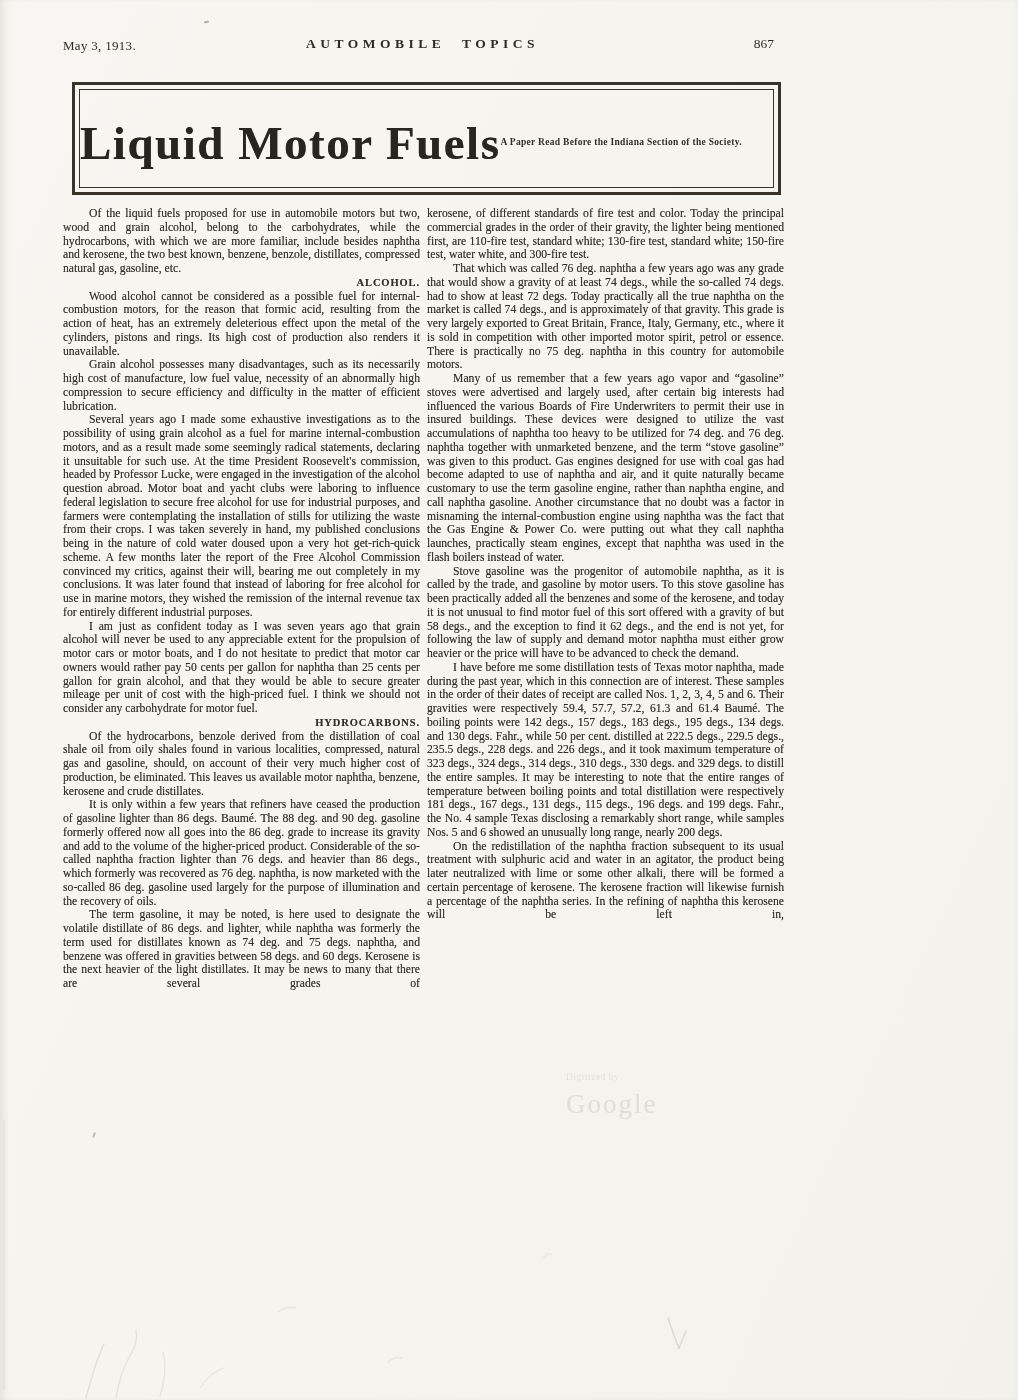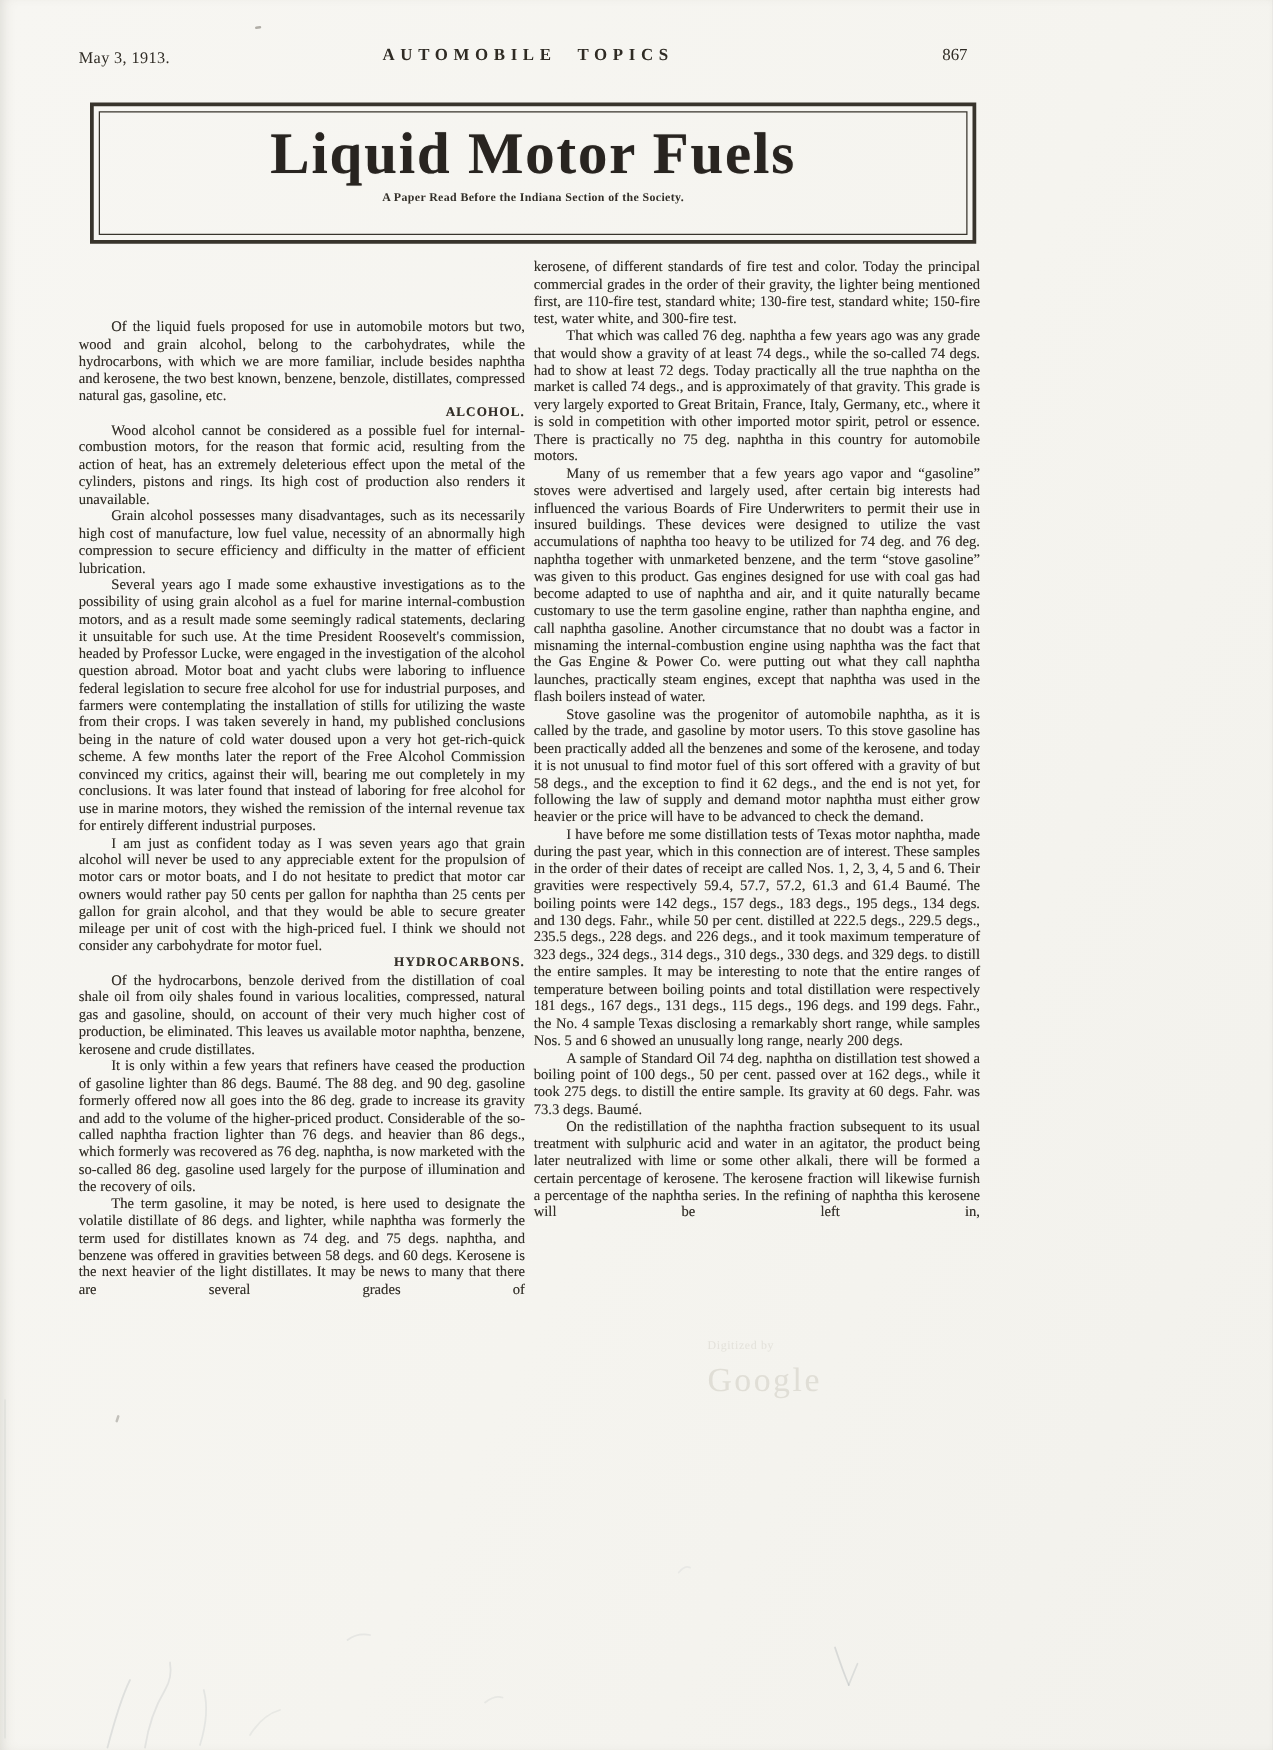--- a/index.html
+++ b/index.html
@@ -23,42 +23,42 @@
   }
   .runhead .folio{position:absolute;right:8px;top:0;font-size:13.5px;margin-left:44px;}
   
   .title-box{
     position:absolute;left:72px;top:82px;width:709px;height:113px;
     border:3px solid #38342c;box-sizing:border-box;padding:4px;
     background:transparent;
   }
   .title-box-inner{
     border:1px solid #38342c;width:100%;height:100%;box-sizing:border-box;
-    display:flex;flex-direction:column;align-items:center;
+    display:flex;align-items:center;
   }
   .article-title{
     margin:8px 0 0 0;font-size:47px;line-height:50px;font-weight:bold;
     letter-spacing:1.5px;color:#282420;
     text-shadow:0 0 .6px rgba(40,36,32,.55);
   }
   .article-byline{
     margin:7px 0 0 0;font-size:14px;font-weight:bold;letter-spacing:.2px;color:#2c2822;
   }
   .article-note{
     margin:6px 0 0 0;font-size:9.5px;font-weight:bold;letter-spacing:.3px;color:#332f28;
   }
   
   .col{
     position:absolute;top:207px;width:357px;
     font-size:11.7px;line-height:13.75px;
     text-align:justify;
     color:#332f28;
     text-shadow:0 0 .45px rgba(51,47,40,.5);
   }
-  .col-left{left:63px;margin-top:48px;}
+  .col-left{left:63px;}
   .col-right{left:427px;}
   .body-p{margin:0;text-indent:26px;}
   .body-p.no-indent{text-indent:0;}
   .body-p.cont{text-align-last:justify;}
   .sec-h{
     margin:0;text-align:right;text-indent:0;
     font-size:10.5px;font-weight:bold;letter-spacing:.9px;line-height:13.75px;
   }
   
   .watermark{
@@ -110,21 +110,20 @@
     <p class="body-p">It is only within a few years that refiners have ceased the production of gasoline lighter than 86 degs. Baumé. The 88 deg. and 90 deg. gasoline formerly offered now all goes into the 86 deg. grade to increase its gravity and add to the volume of the higher-priced product. Considerable of the so-called naphtha fraction lighter than 76 degs. and heavier than 86 degs., which formerly was recovered as 76 deg. naphtha, is now marketed with the so-called 86 deg. gasoline used largely for the purpose of illumination and the recovery of oils.</p>
     <p class="body-p cont">The term gasoline, it may be noted, is here used to designate the volatile distillate of 86 degs. and lighter, while naphtha was formerly the term used for distillates known as 74 deg. and 75 degs. naphtha, and benzene was offered in gravities between 58 degs. and 60 degs. Kerosene is the next heavier of the light distillates. It may be news to many that there are several grades of</p>
   </div>
 
   <div class="col col-right">
     <p class="body-p no-indent">kerosene, of different standards of fire test and color. Today the principal commercial grades in the order of their gravity, the lighter being mentioned first, are 110-fire test, standard white; 130-fire test, standard white; 150-fire test, water white, and 300-fire test.</p>
     <p class="body-p">That which was called 76 deg. naphtha a few years ago was any grade that would show a gravity of at least 74 degs., while the so-called 74 degs. had to show at least 72 degs. Today practically all the true naphtha on the market is called 74 degs., and is approximately of that gravity. This grade is very largely exported to Great Britain, France, Italy, Germany, etc., where it is sold in competition with other imported motor spirit, petrol or essence. There is practically no 75 deg. naphtha in this country for automobile motors.</p>
     <p class="body-p">Many of us remember that a few years ago vapor and “gasoline” stoves were advertised and largely used, after certain big interests had influenced the various Boards of Fire Underwriters to permit their use in insured buildings. These devices were designed to utilize the vast accumulations of naphtha too heavy to be utilized for 74 deg. and 76 deg. naphtha together with unmarketed benzene, and the term “stove gasoline” was given to this product. Gas engines designed for use with coal gas had become adapted to use of naphtha and air, and it quite naturally became customary to use the term gasoline engine, rather than naphtha engine, and call naphtha gasoline. Another circumstance that no doubt was a factor in misnaming the internal-combustion engine using naphtha was the fact that the Gas Engine &amp; Power Co. were putting out what they call naphtha launches, practically steam engines, except that naphtha was used in the flash boilers instead of water.</p>
     <p class="body-p">Stove gasoline was the progenitor of automobile naphtha, as it is called by the trade, and gasoline by motor users. To this stove gasoline has been practically added all the benzenes and some of the kerosene, and today it is not unusual to find motor fuel of this sort offered with a gravity of but 58 degs., and the exception to find it 62 degs., and the end is not yet, for following the law of supply and demand motor naphtha must either grow heavier or the price will have to be advanced to check the demand.</p>
     <p class="body-p">I have before me some distillation tests of Texas motor naphtha, made during the past year, which in this connection are of interest. These samples in the order of their dates of receipt are called Nos. 1, 2, 3, 4, 5 and 6. Their gravities were respectively 59.4, 57.7, 57.2, 61.3 and 61.4 Baumé. The boiling points were 142 degs., 157 degs., 183 degs., 195 degs., 134 degs. and 130 degs. Fahr., while 50 per cent. distilled at 222.5 degs., 229.5 degs., 235.5 degs., 228 degs. and 226 degs., and it took maximum temperature of 323 degs., 324 degs., 314 degs., 310 degs., 330 degs. and 329 degs. to distill the entire samples. It may be interesting to note that the entire ranges of temperature between boiling points and total distillation were respectively 181 degs., 167 degs., 131 degs., 115 degs., 196 degs. and 199 degs. Fahr., the No. 4 sample Texas disclosing a remarkably short range, while samples Nos. 5 and 6 showed an unusually long range, nearly 200 degs.</p>
-    <p class="body-p">A sample of Standard Oil 74 deg. naphtha on distillation test showed a boiling point of 100 degs., 50 per cent. passed over at 162 degs., while it took 275 degs. to distill the entire sample. Its gravity at 60 degs. Fahr. was 73.3 degs. Baumé.</p>
     <p class="body-p cont">On the redistillation of the naphtha fraction subsequent to its usual treatment with sulphuric acid and water in an agitator, the product being later neutralized with lime or some other alkali, there will be formed a certain percentage of kerosene. The kerosene fraction will likewise furnish a percentage of the naphtha series. In the refining of naphtha this kerosene will be left in,</p>
   </div>
 
   <div class="watermark">
     <span class="wm-prefix">Digitized by</span>
     <span class="wm-brand">Google</span>
   </div>
 
   <div class="speck"></div>
   <div class="fleck"></div>

